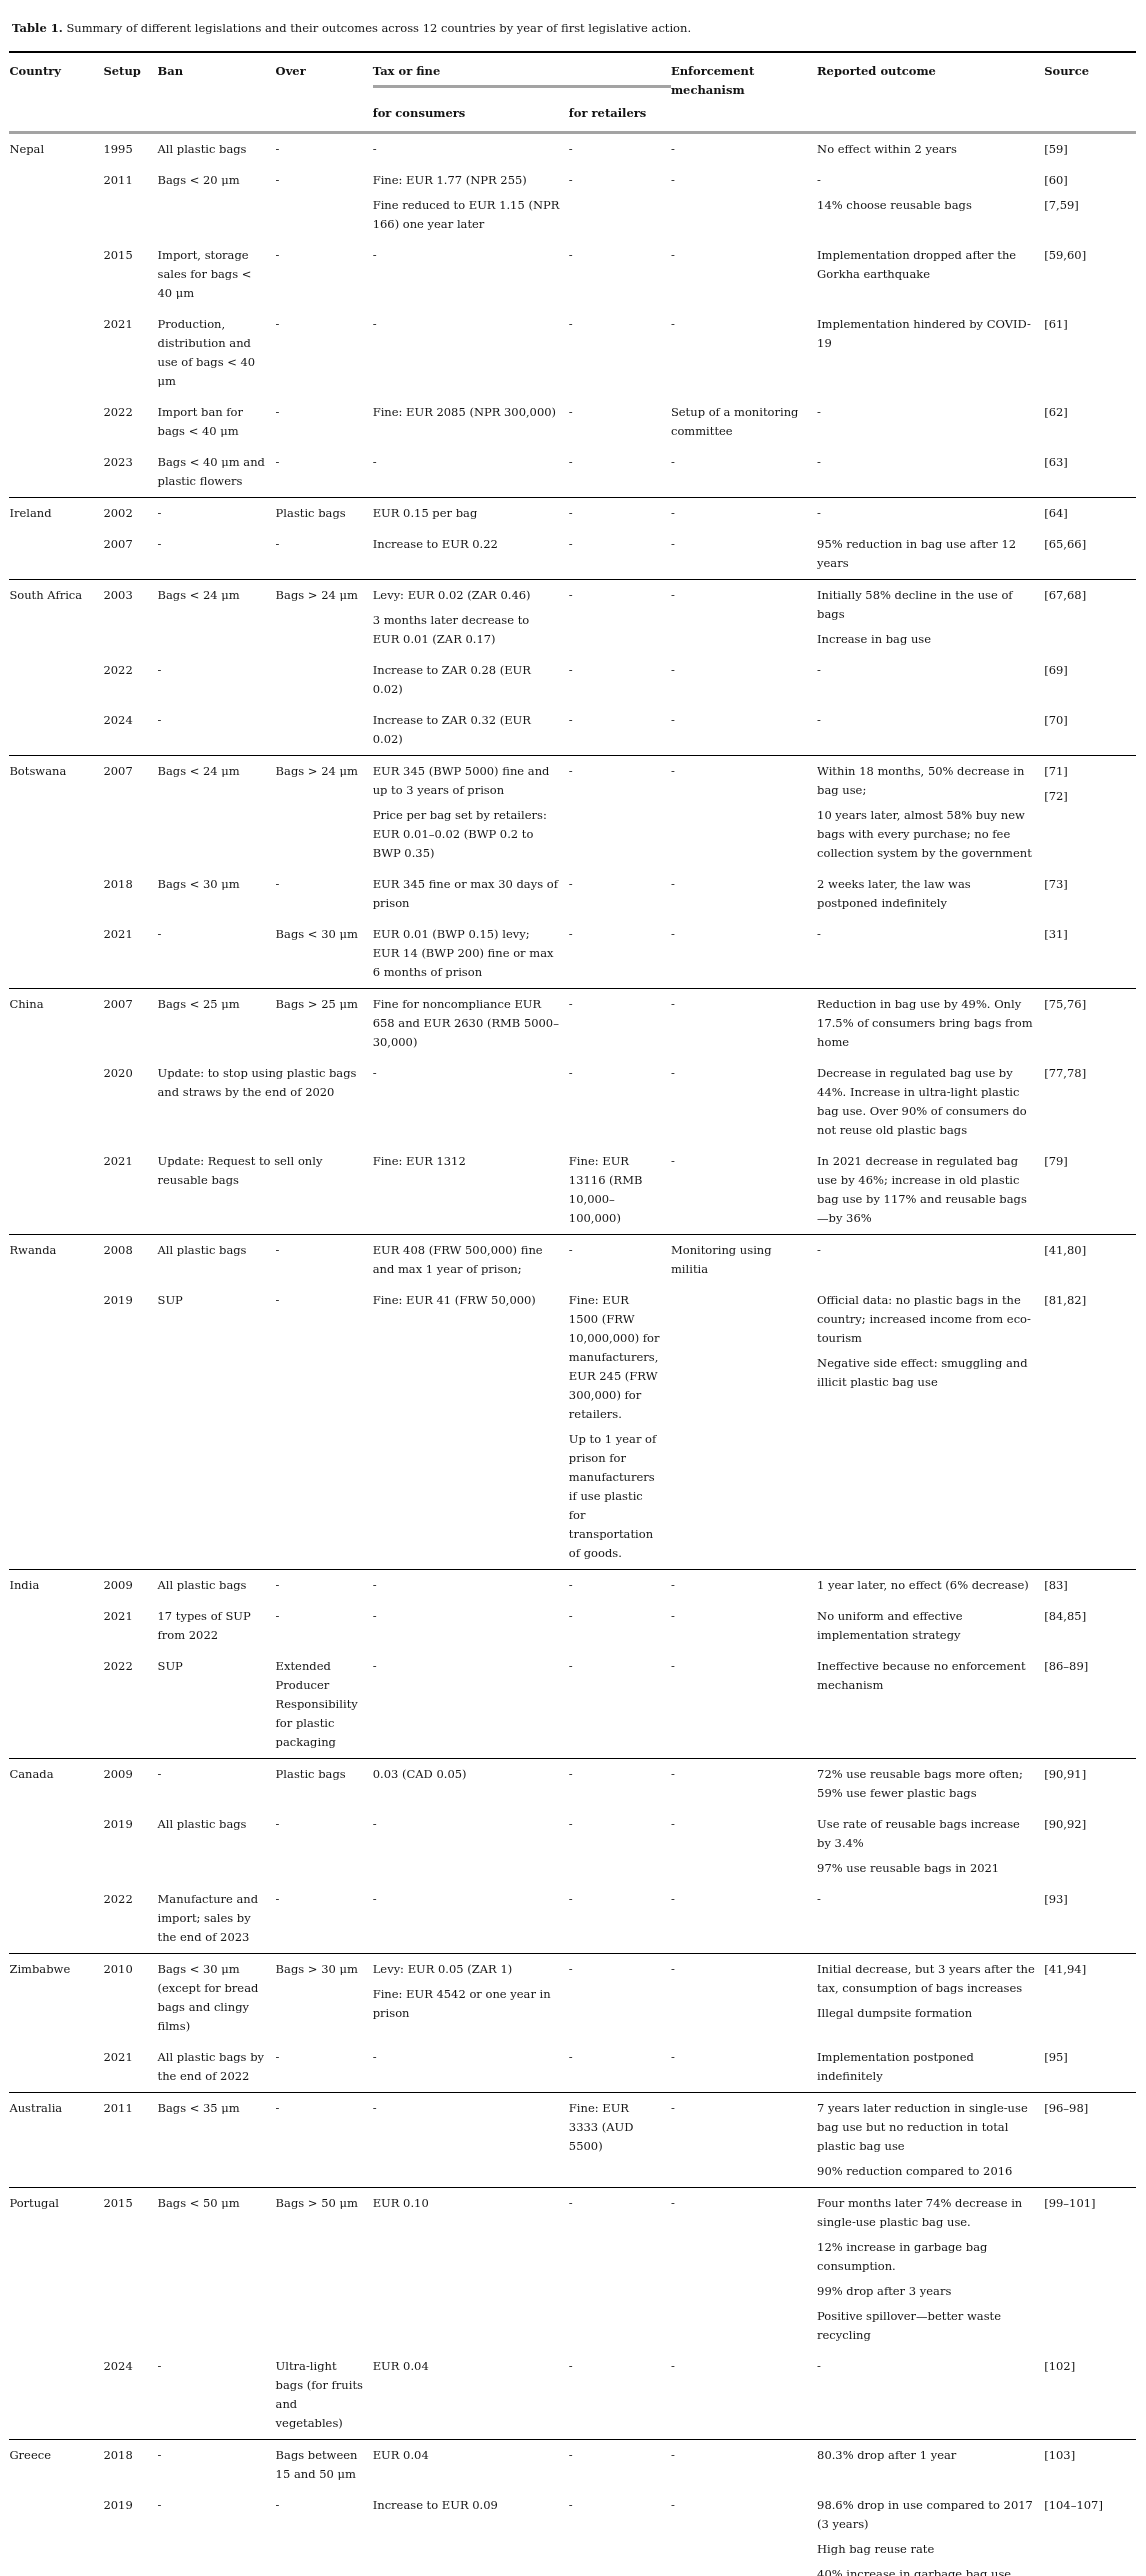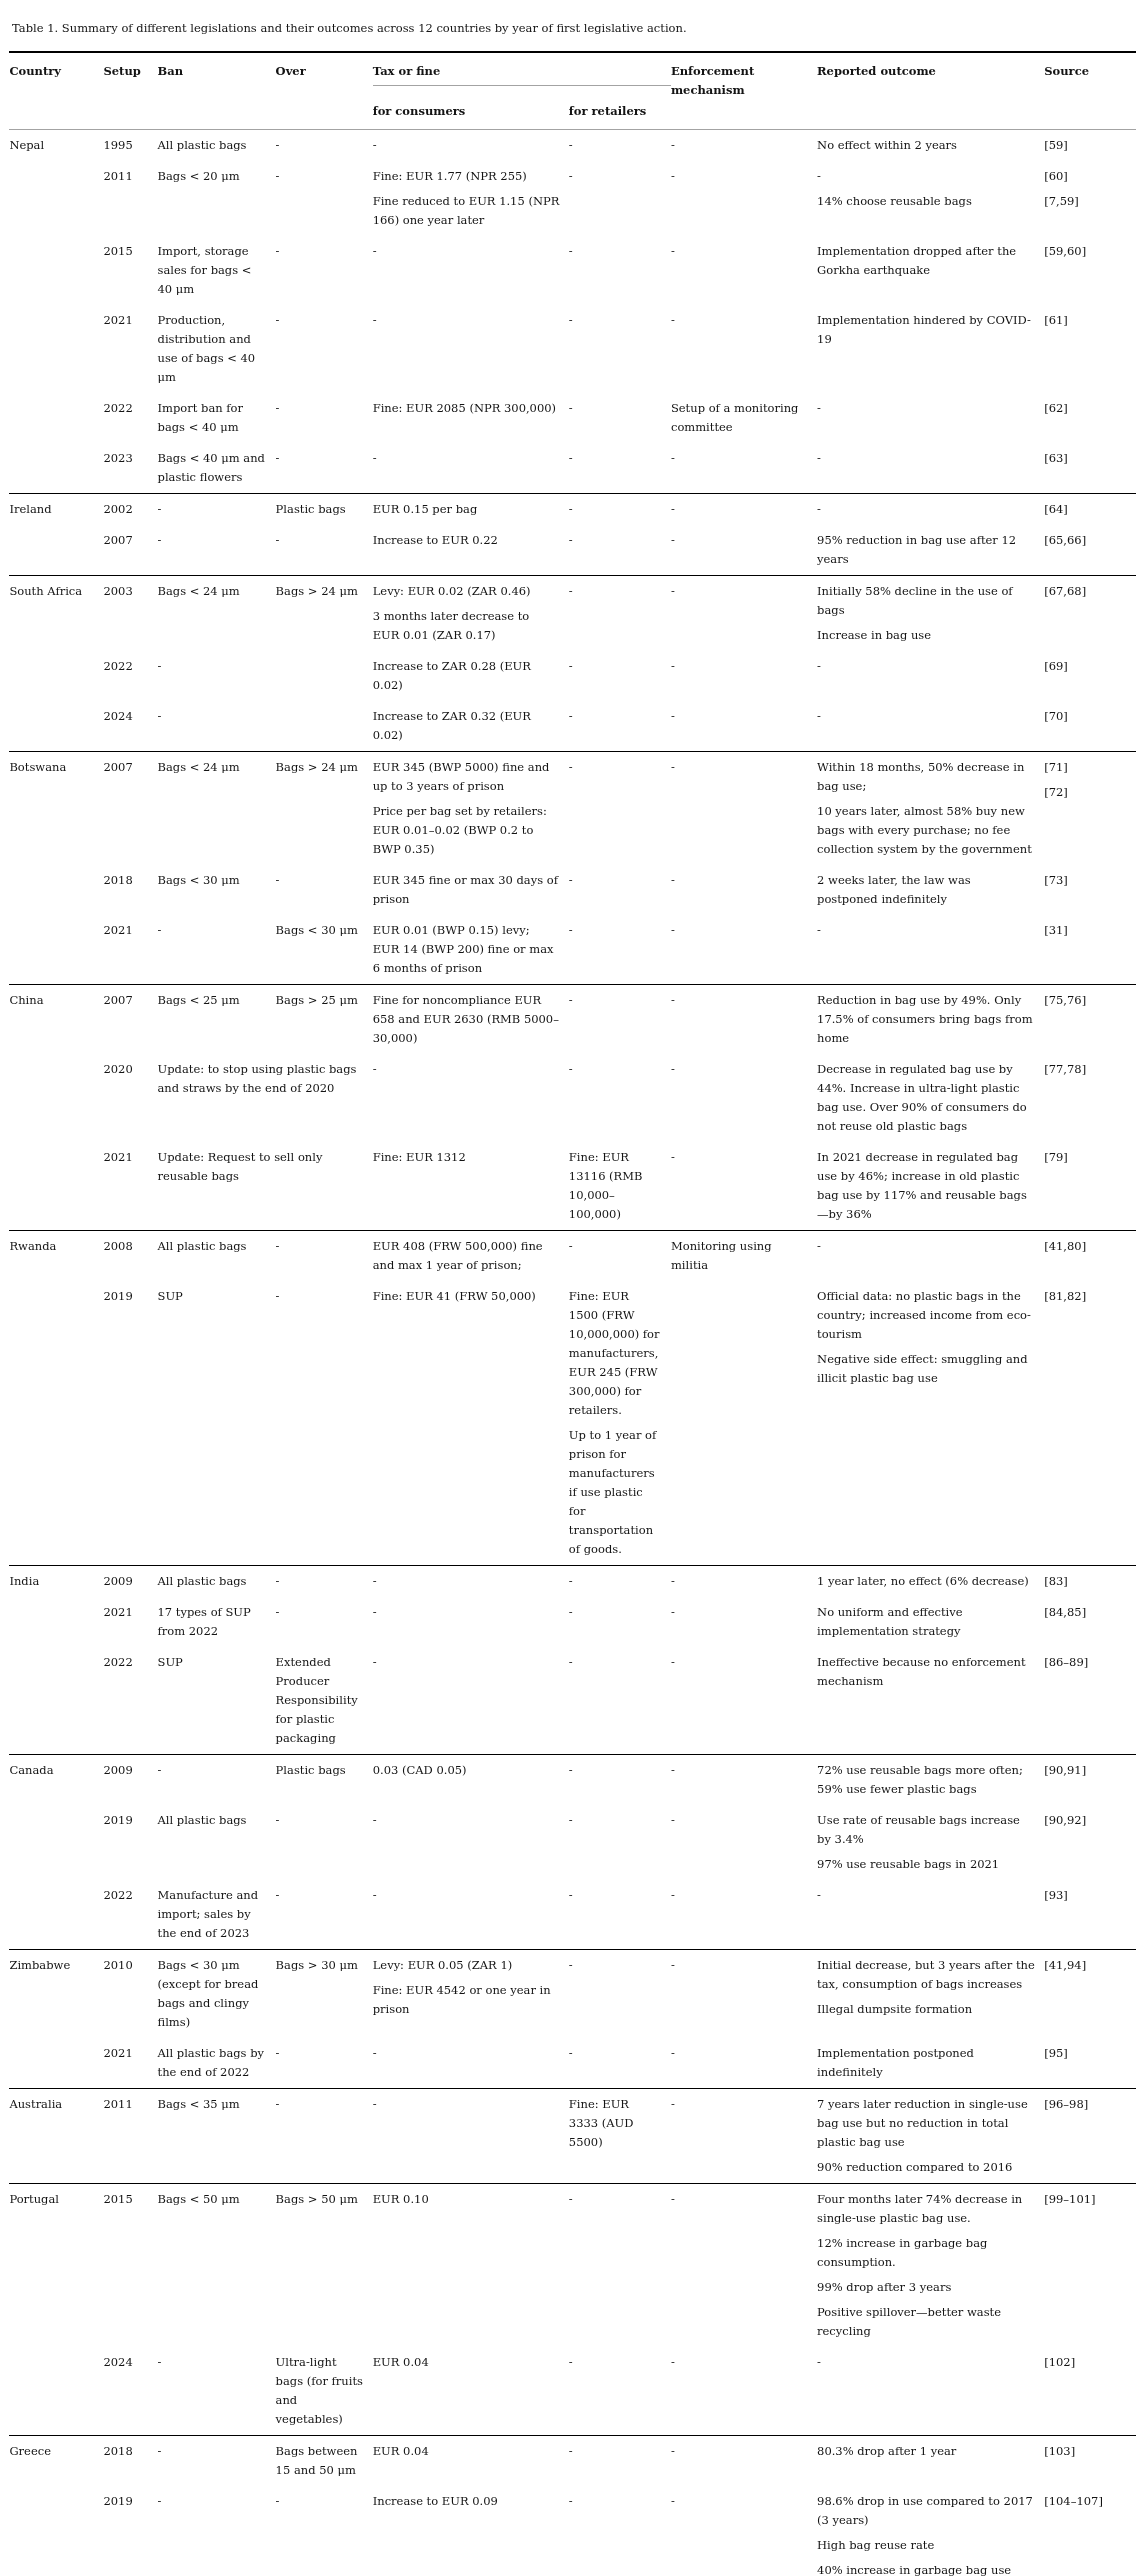--- a/index.html
+++ b/index.html
@@ -10,39 +10,39 @@
     padding: 16px 9.4px 20px 9.4px;
     font-family: "DejaVu Serif", serif;
     color: #141414;
     background: #ffffff;
   }
   .caption {
     font-size: 11.5px;
     line-height: 17.5px;
     margin: 4px 0 13.5px 2.7px;
   }
-  .caption .cap-label { font-weight: normal; }
+  .caption .cap-label { font-weight: bold; }
   table.legis {
     width: 1127px;
     border-collapse: collapse;
     table-layout: fixed;
     border-top: 2px solid #000;
     border-bottom: 2.7px solid #000;
   }
   table.legis th, table.legis td {
     text-align: left;
     vertical-align: top;
     font-size: 11.5px;
     line-height: 19px;
     padding: 6px 9.4px 6px 0;
     word-wrap: break-word;
   }
   table.legis th {
     font-weight: bold;
-    border-bottom: 1px solid #a3a3a3;
+    border-bottom: 3px solid #a3a3a3;
   }
   thead tr.h1 th { padding-top: 9.4px; padding-bottom: 3.4px; }
   thead tr.h2 th { padding-top: 16px; padding-bottom: 8px; }
   thead th[rowspan] { padding-bottom: 8px; }
   tbody td { border: none; }
   tbody tr.section-start td { border-top: 0.8px solid #000; }
   td .p + .p, th .p + .p { margin-top: 6px; }
 </style>
 </head>
 <body>

